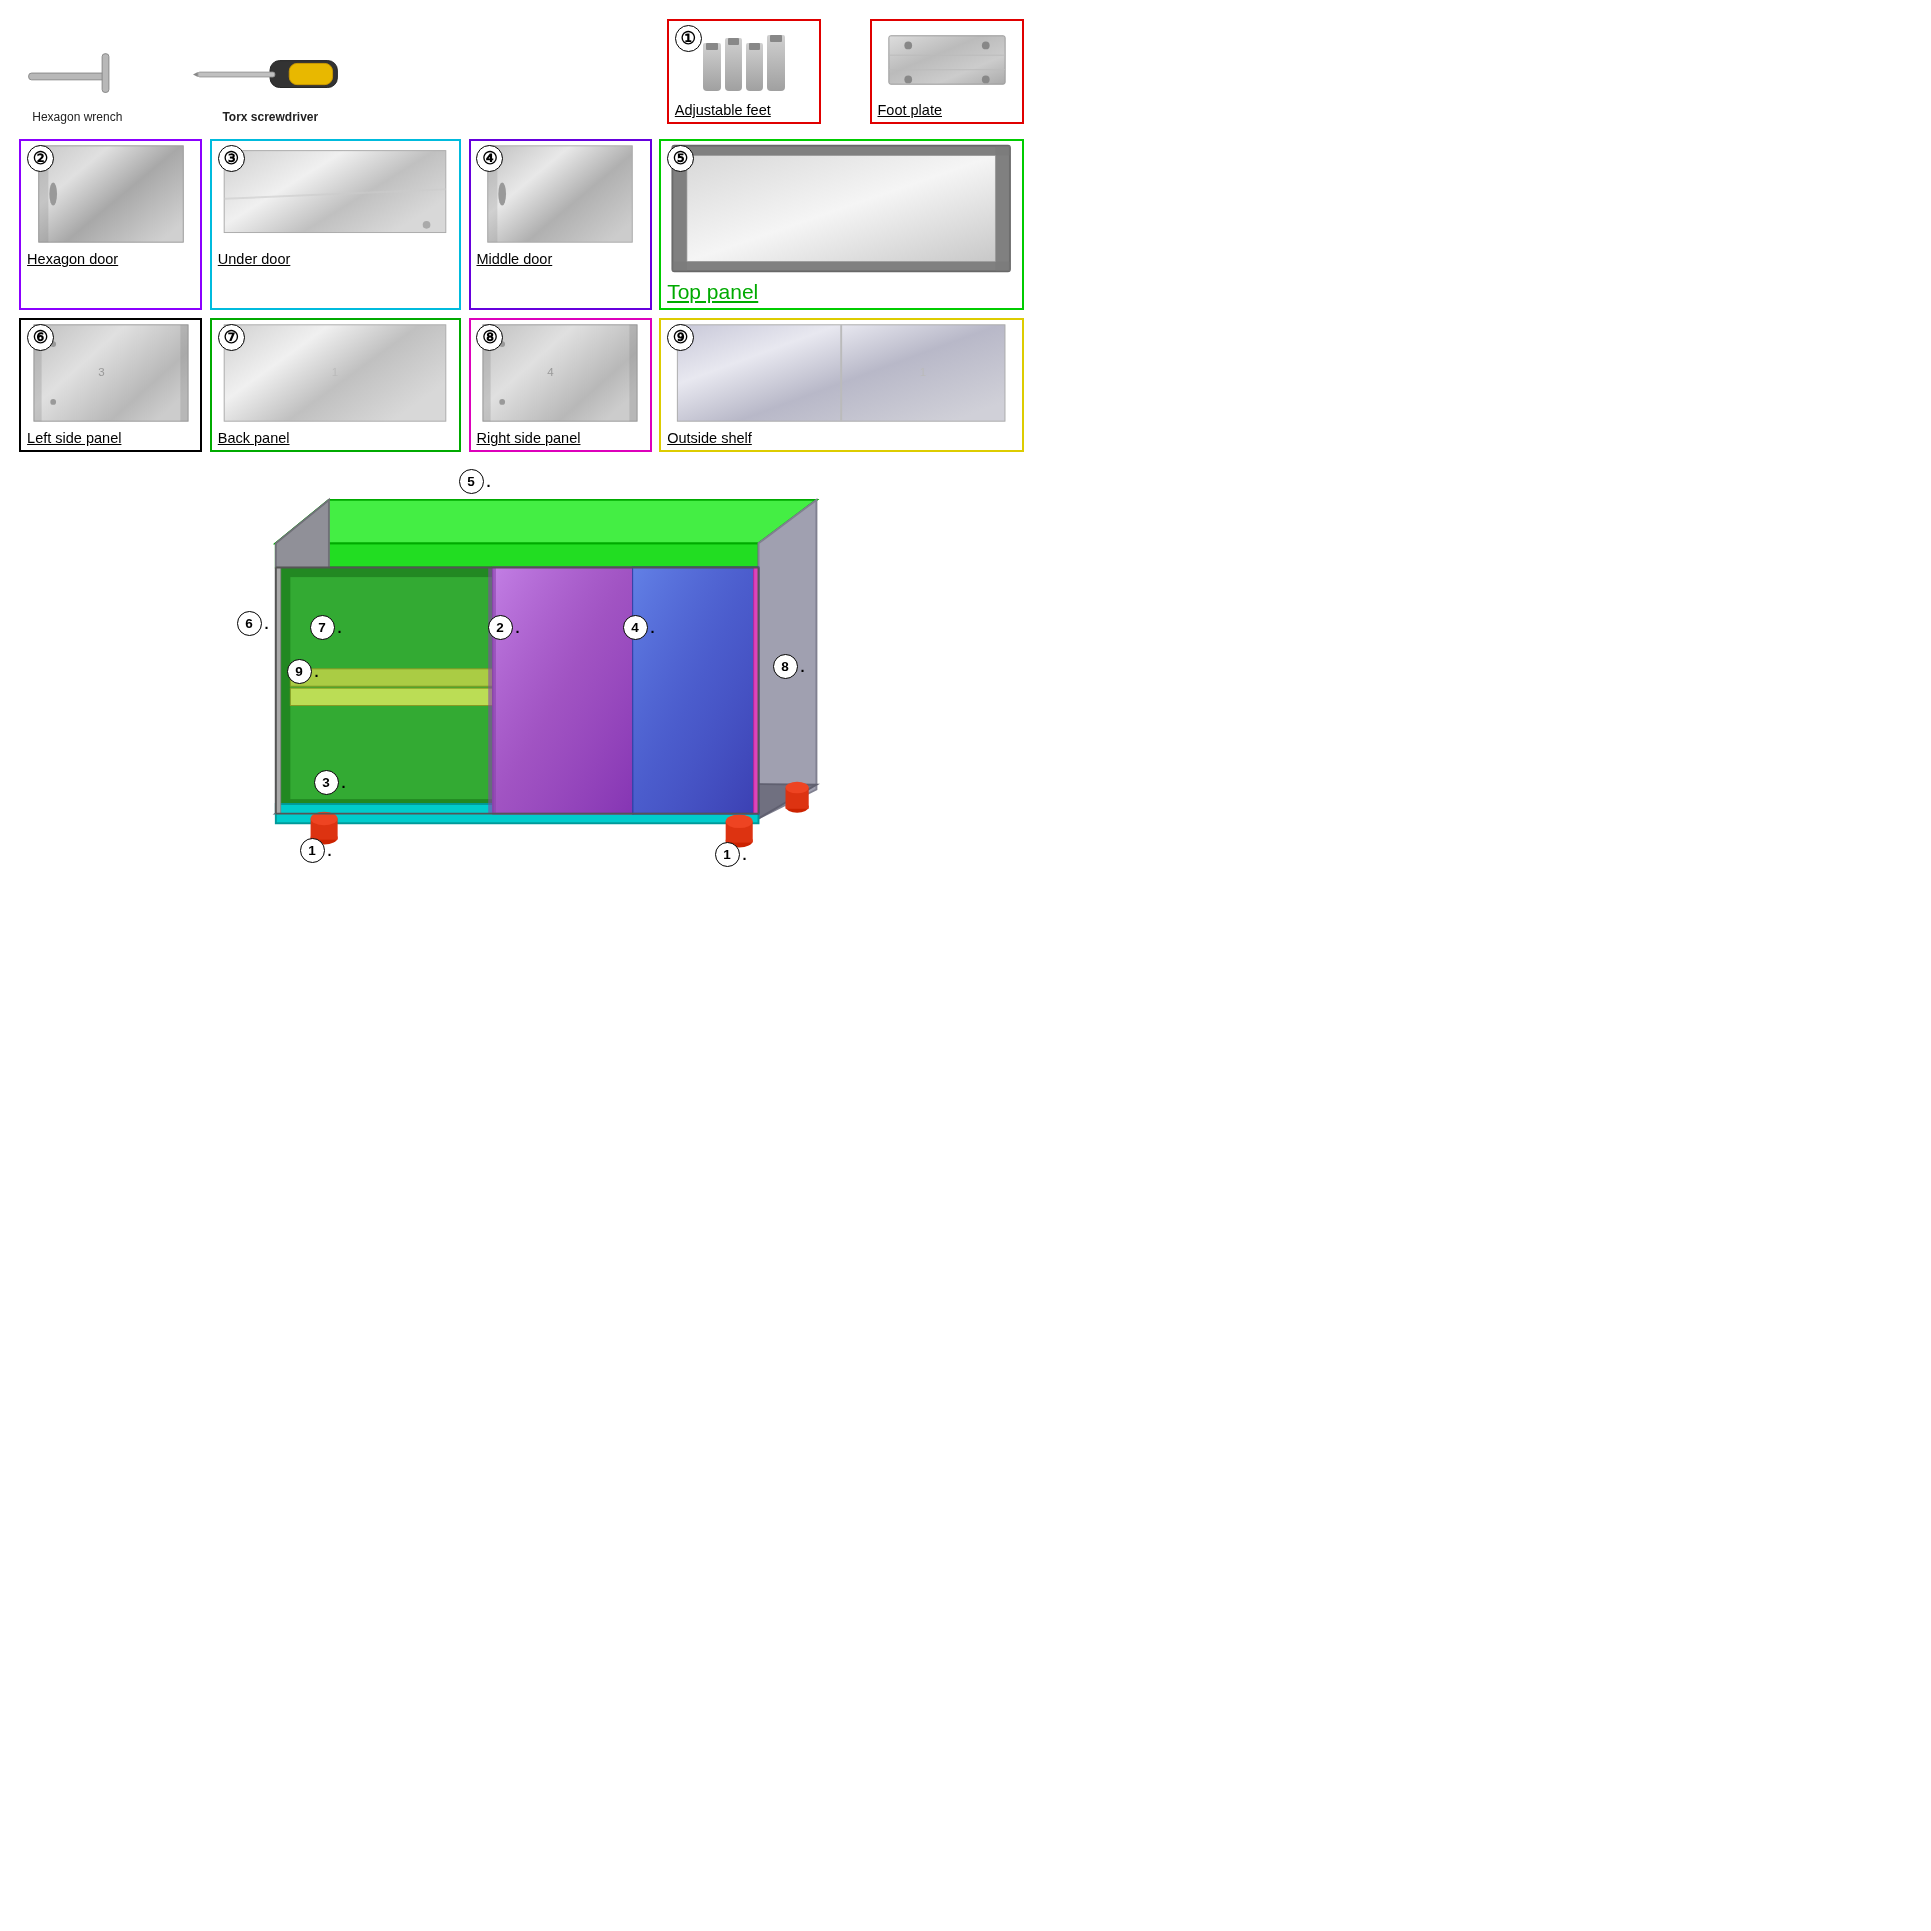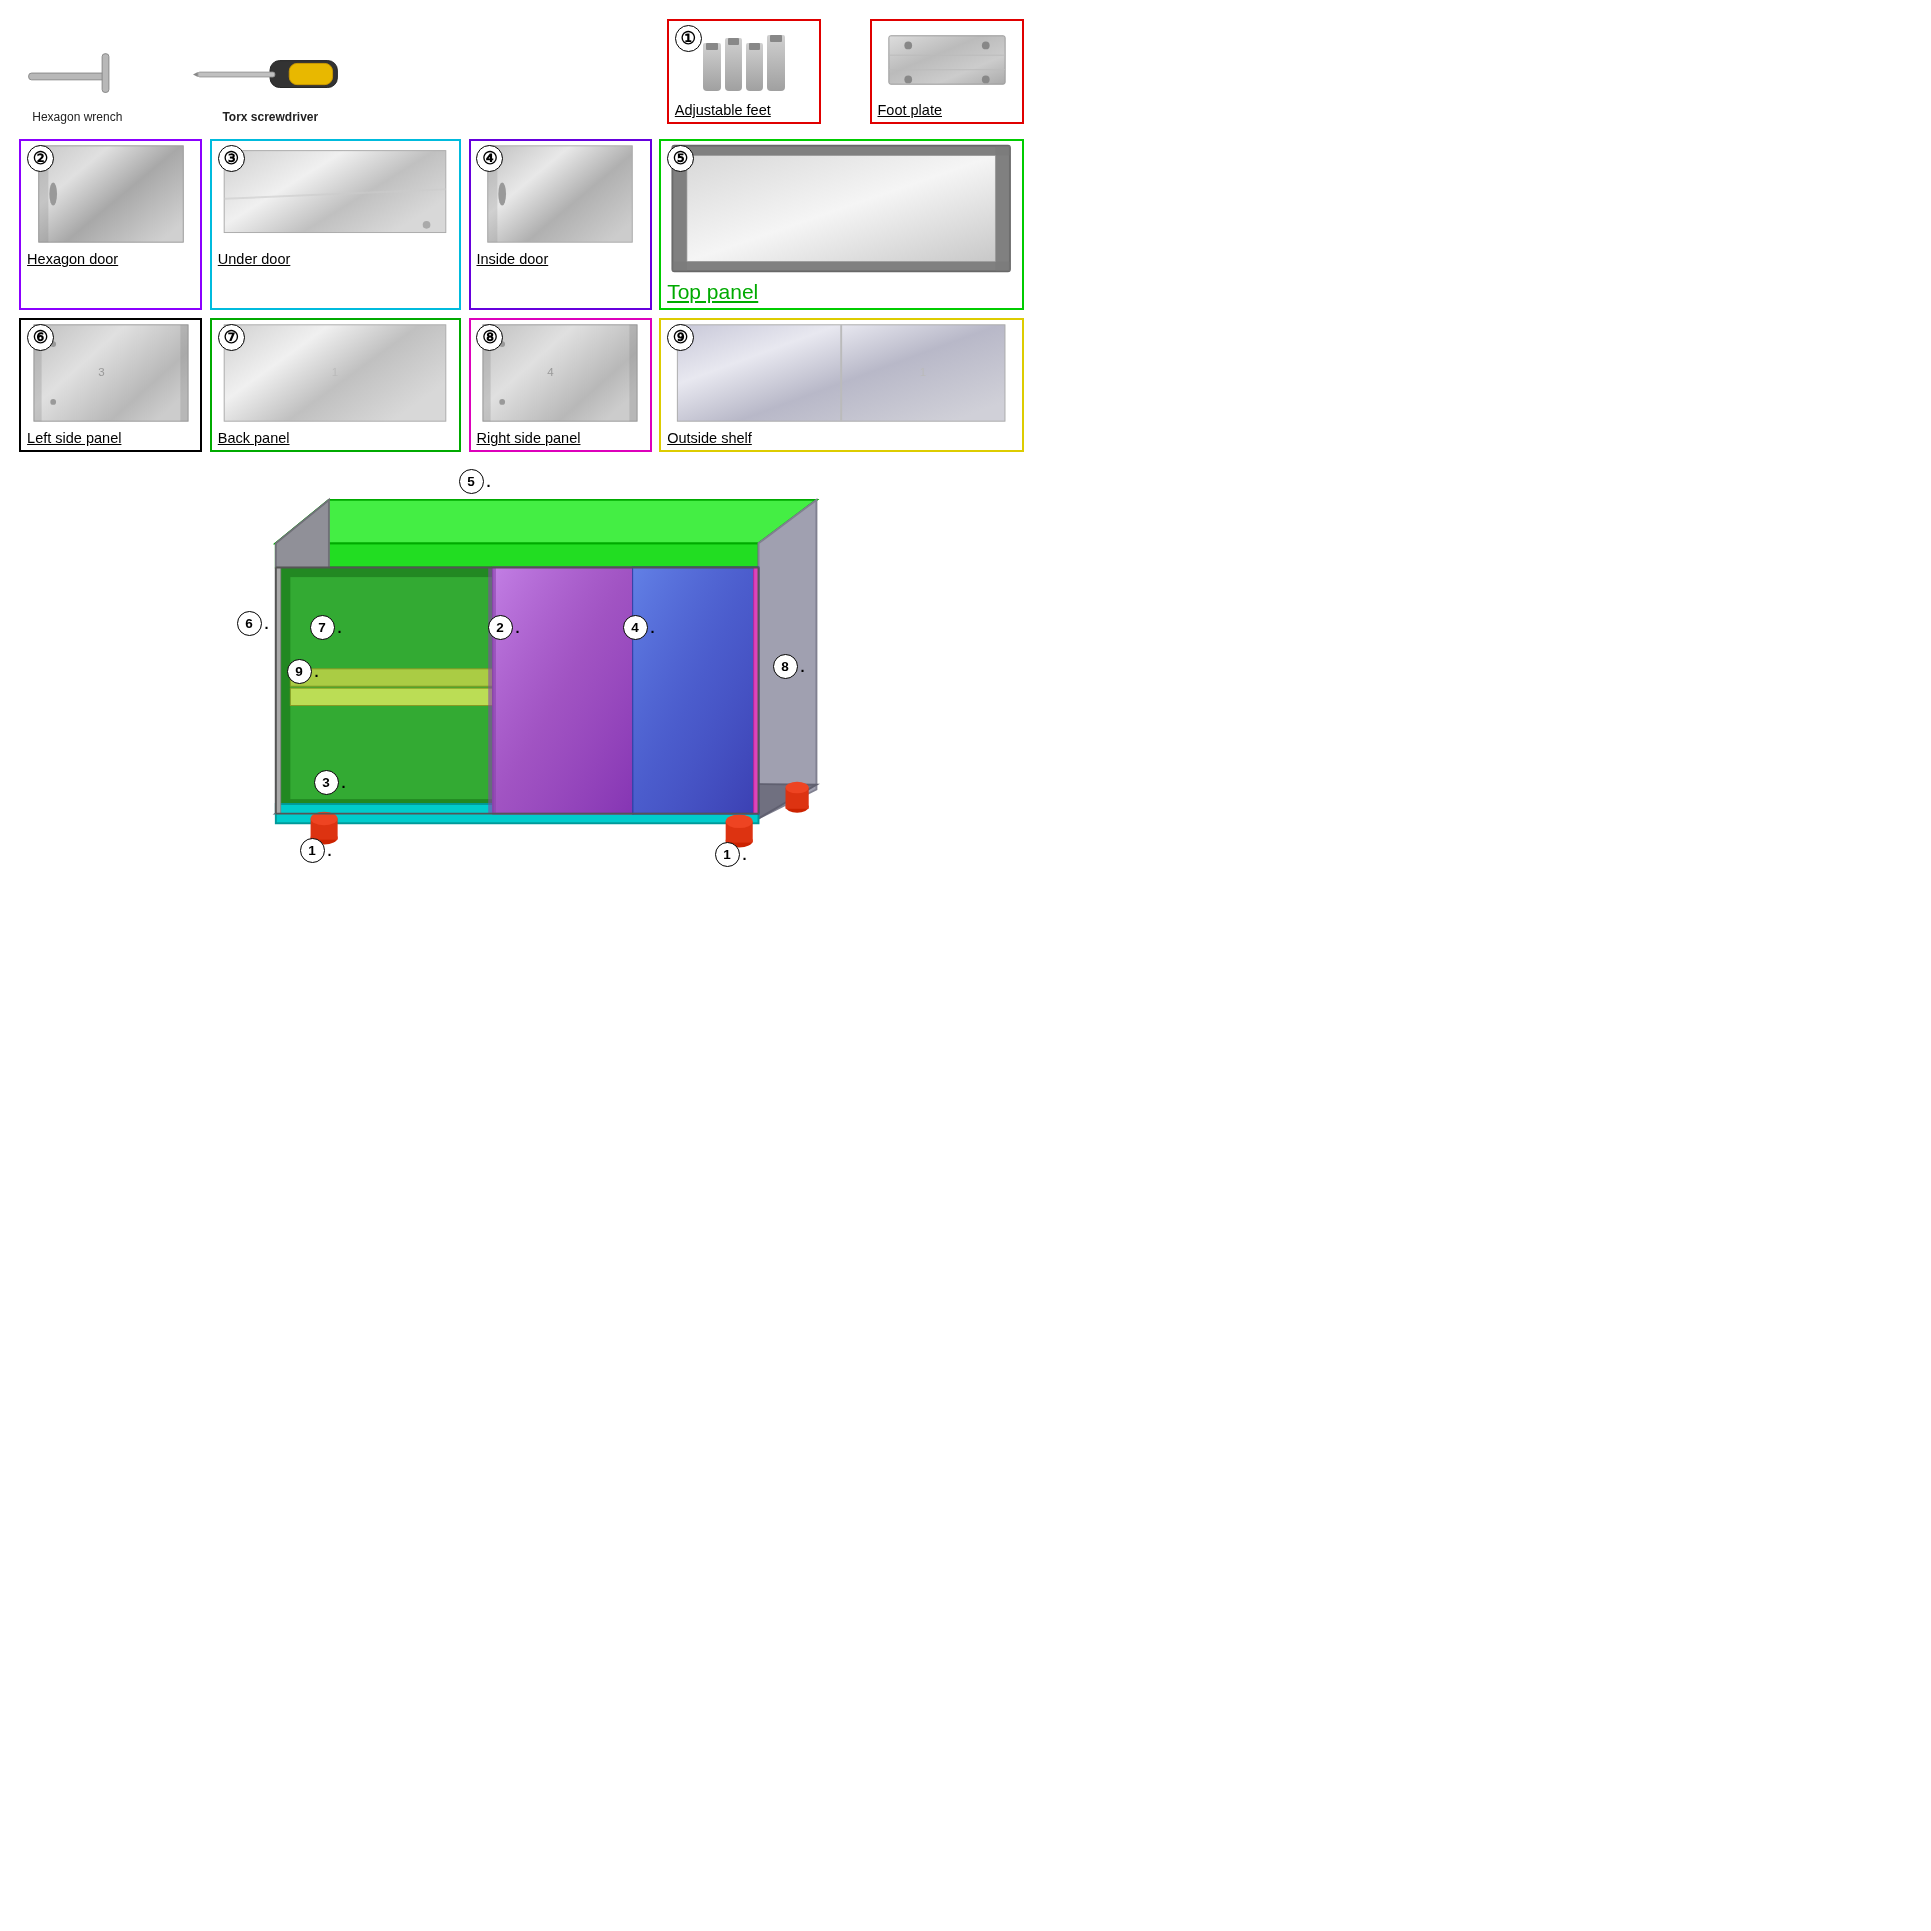--- a/index.html
+++ b/index.html
@@ -279,21 +279,21 @@
               <stop offset="35%" style="stop-color:#e8e8e8"></stop>
               <stop offset="65%" style="stop-color:#b0b0b0"></stop>
               <stop offset="100%" style="stop-color:#cccccc"></stop>
             </linearGradient>
           </defs>
           <rect x="10" y="5" width="150" height="100" fill="url(#doorGrad4)" stroke="#aaa" stroke-width="1"></rect>
           <rect x="10" y="5" width="10" height="100" fill="#888" opacity="0.25"></rect>
           <ellipse cx="25" cy="55" rx="4" ry="12" fill="#999"></ellipse>
         </svg>
       </div>
-      <div class="part-label">Inside door</div>
+      <div class="part-label">Middle door</div>
     </div>
 
     <div class="part-box" style="border-color:#00cc00; flex:1;">
       <div class="part-number">⑤</div>
       <div class="panel-img-container panel-large">
         <svg width="100%" height="135" viewBox="0 0 360 140">
           <defs>
             <linearGradient id="topPanelGrad" x1="0%" y1="0%" x2="100%" y2="100%">
               <stop offset="0%" style="stop-color:#d8d8d8"></stop>
               <stop offset="50%" style="stop-color:#f5f5f5"></stop>

